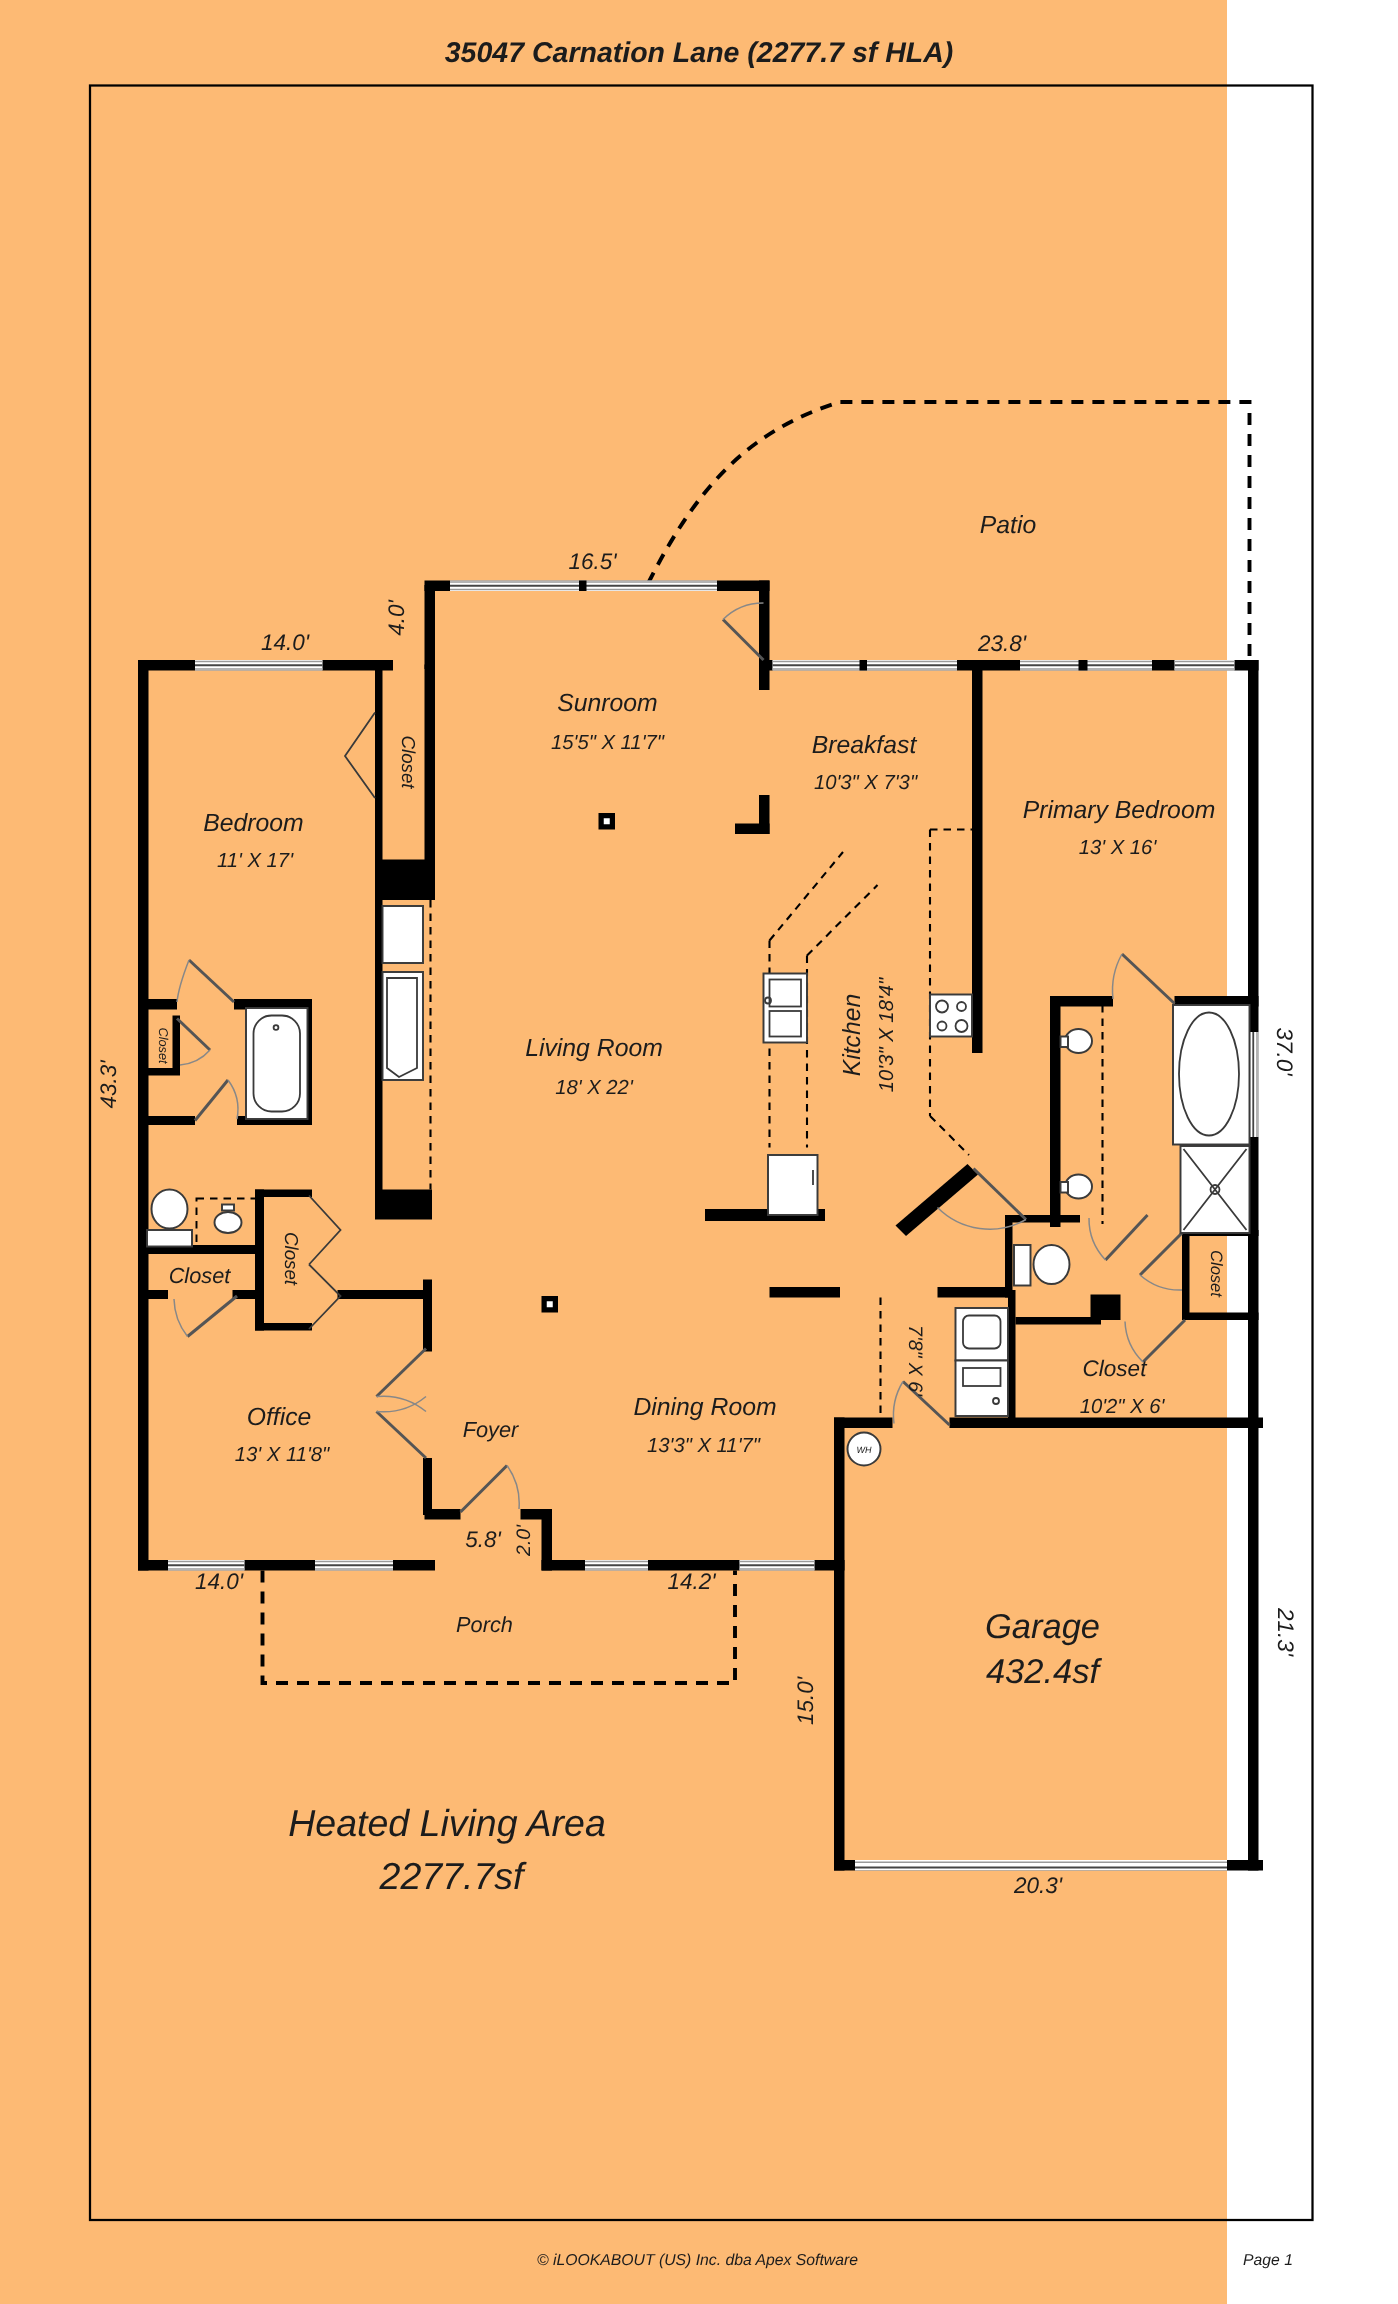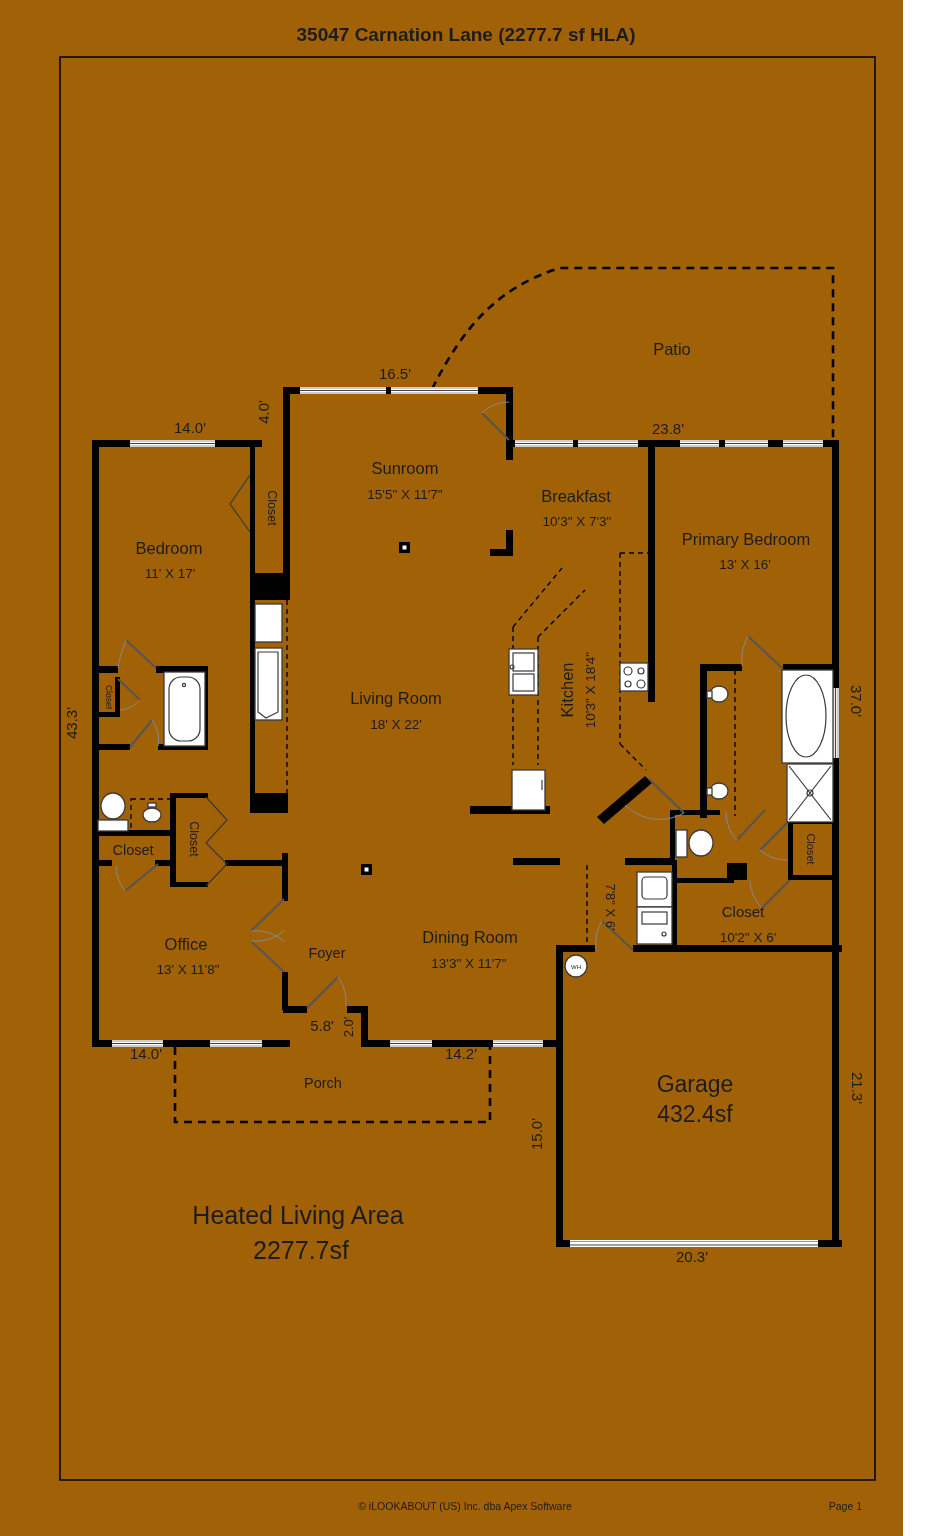--- a/index.html
+++ b/index.html
@@ -1,16 +1,16 @@
 <!DOCTYPE html>
 <html><head>
 <meta charset="utf-8">
 <style>
   html,body{margin:0;padding:0;background:#ffffff;}
-  .page{width:903px;height:1536px;position:relative;background:#a16207;}
+  .page{width:818px;height:1536px;position:relative;background:#fdba74;font-style:italic;}
   svg{display:block;}
   svg text{font-family:"Liberation Sans", sans-serif;fill:#1c1c1c;}
   .wall{fill:#000;}
   .thin{stroke:#3a3a3a;stroke-width:1.2;fill:none;}
   .fix{stroke:#3a3a3a;stroke-width:1.3;fill:#fff;}
   .dash{stroke:#000;stroke-width:1.4;fill:none;stroke-dasharray:5 4;}
   .bigdash{stroke:#000;stroke-width:2.6;fill:none;stroke-dasharray:8 6;}
   .leaf{stroke:#555;stroke-width:2;fill:none;}
   .arc{stroke:#888;stroke-width:1;fill:none;}
   .glz{stroke:#9a9a9a;stroke-width:1;}

